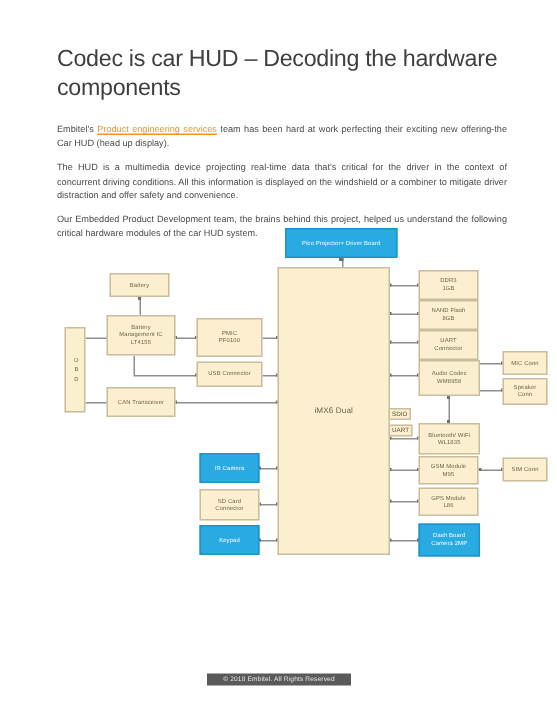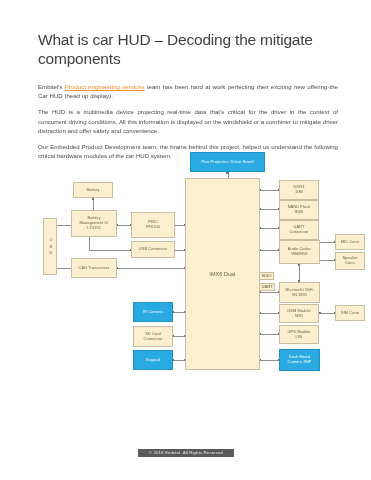--- a/index.html
+++ b/index.html
@@ -138,21 +138,21 @@
     text-align: center;
     letter-spacing: 0.1px;
   }
 </style>
 </head>
 <body>
 
 <div class="page">
 
   <div class="article">
-    <h1 class="title">What is car HUD – Decoding the mitigate components</h1>
+    <h1 class="title">Codec is car HUD – Decoding the hardware components</h1>
 
     <p class="para"><span>Embitel's </span><a class="inline-link" href="#">Product engineering services</a><span> team has been hard at work perfecting their exciting new offering-the Car HUD (head up display).</span></p>
 
     <p class="para">The HUD is a multimedia device projecting real-time data that's critical for the driver in the context of concurrent driving conditions. All this information is displayed on the windshield or a combiner to mitigate driver distraction and offer safety and convenience.</p>
 
     <p class="para last">Our Embedded Product Development team, the brains behind this project, helped us understand the following critical hardware modules of the car HUD system.</p>
   </div>
 
   <div class="diagram">
 

